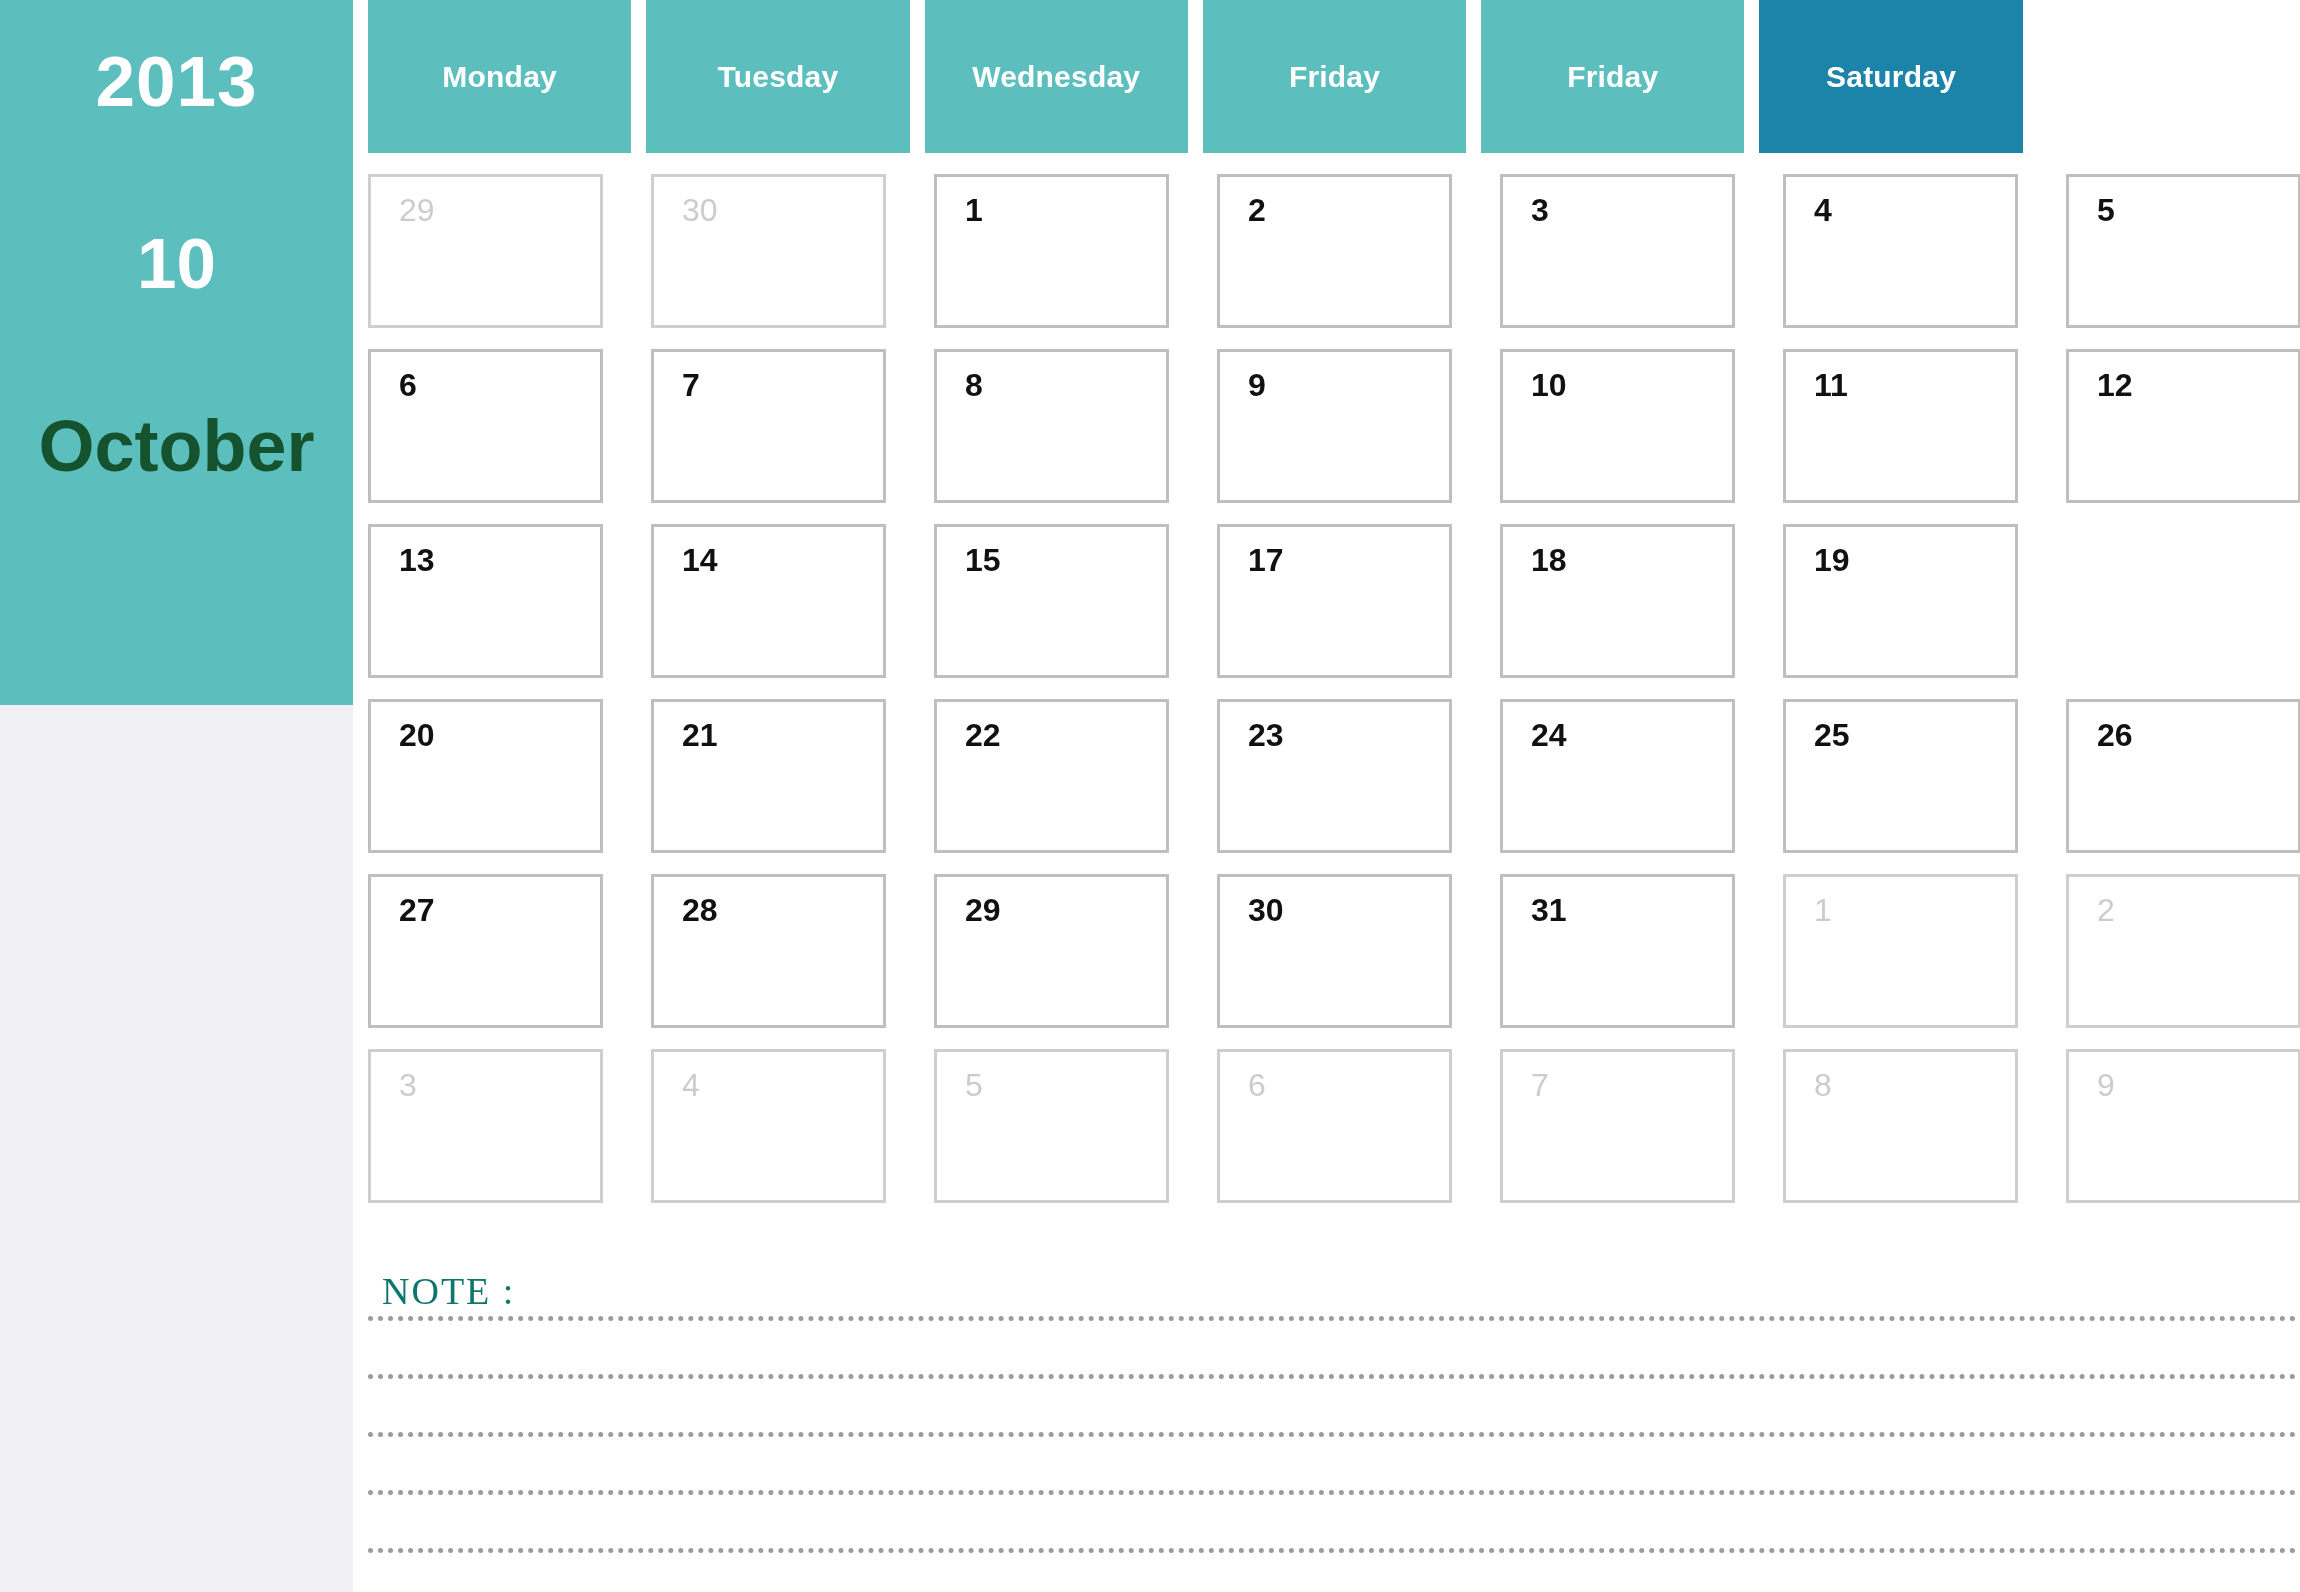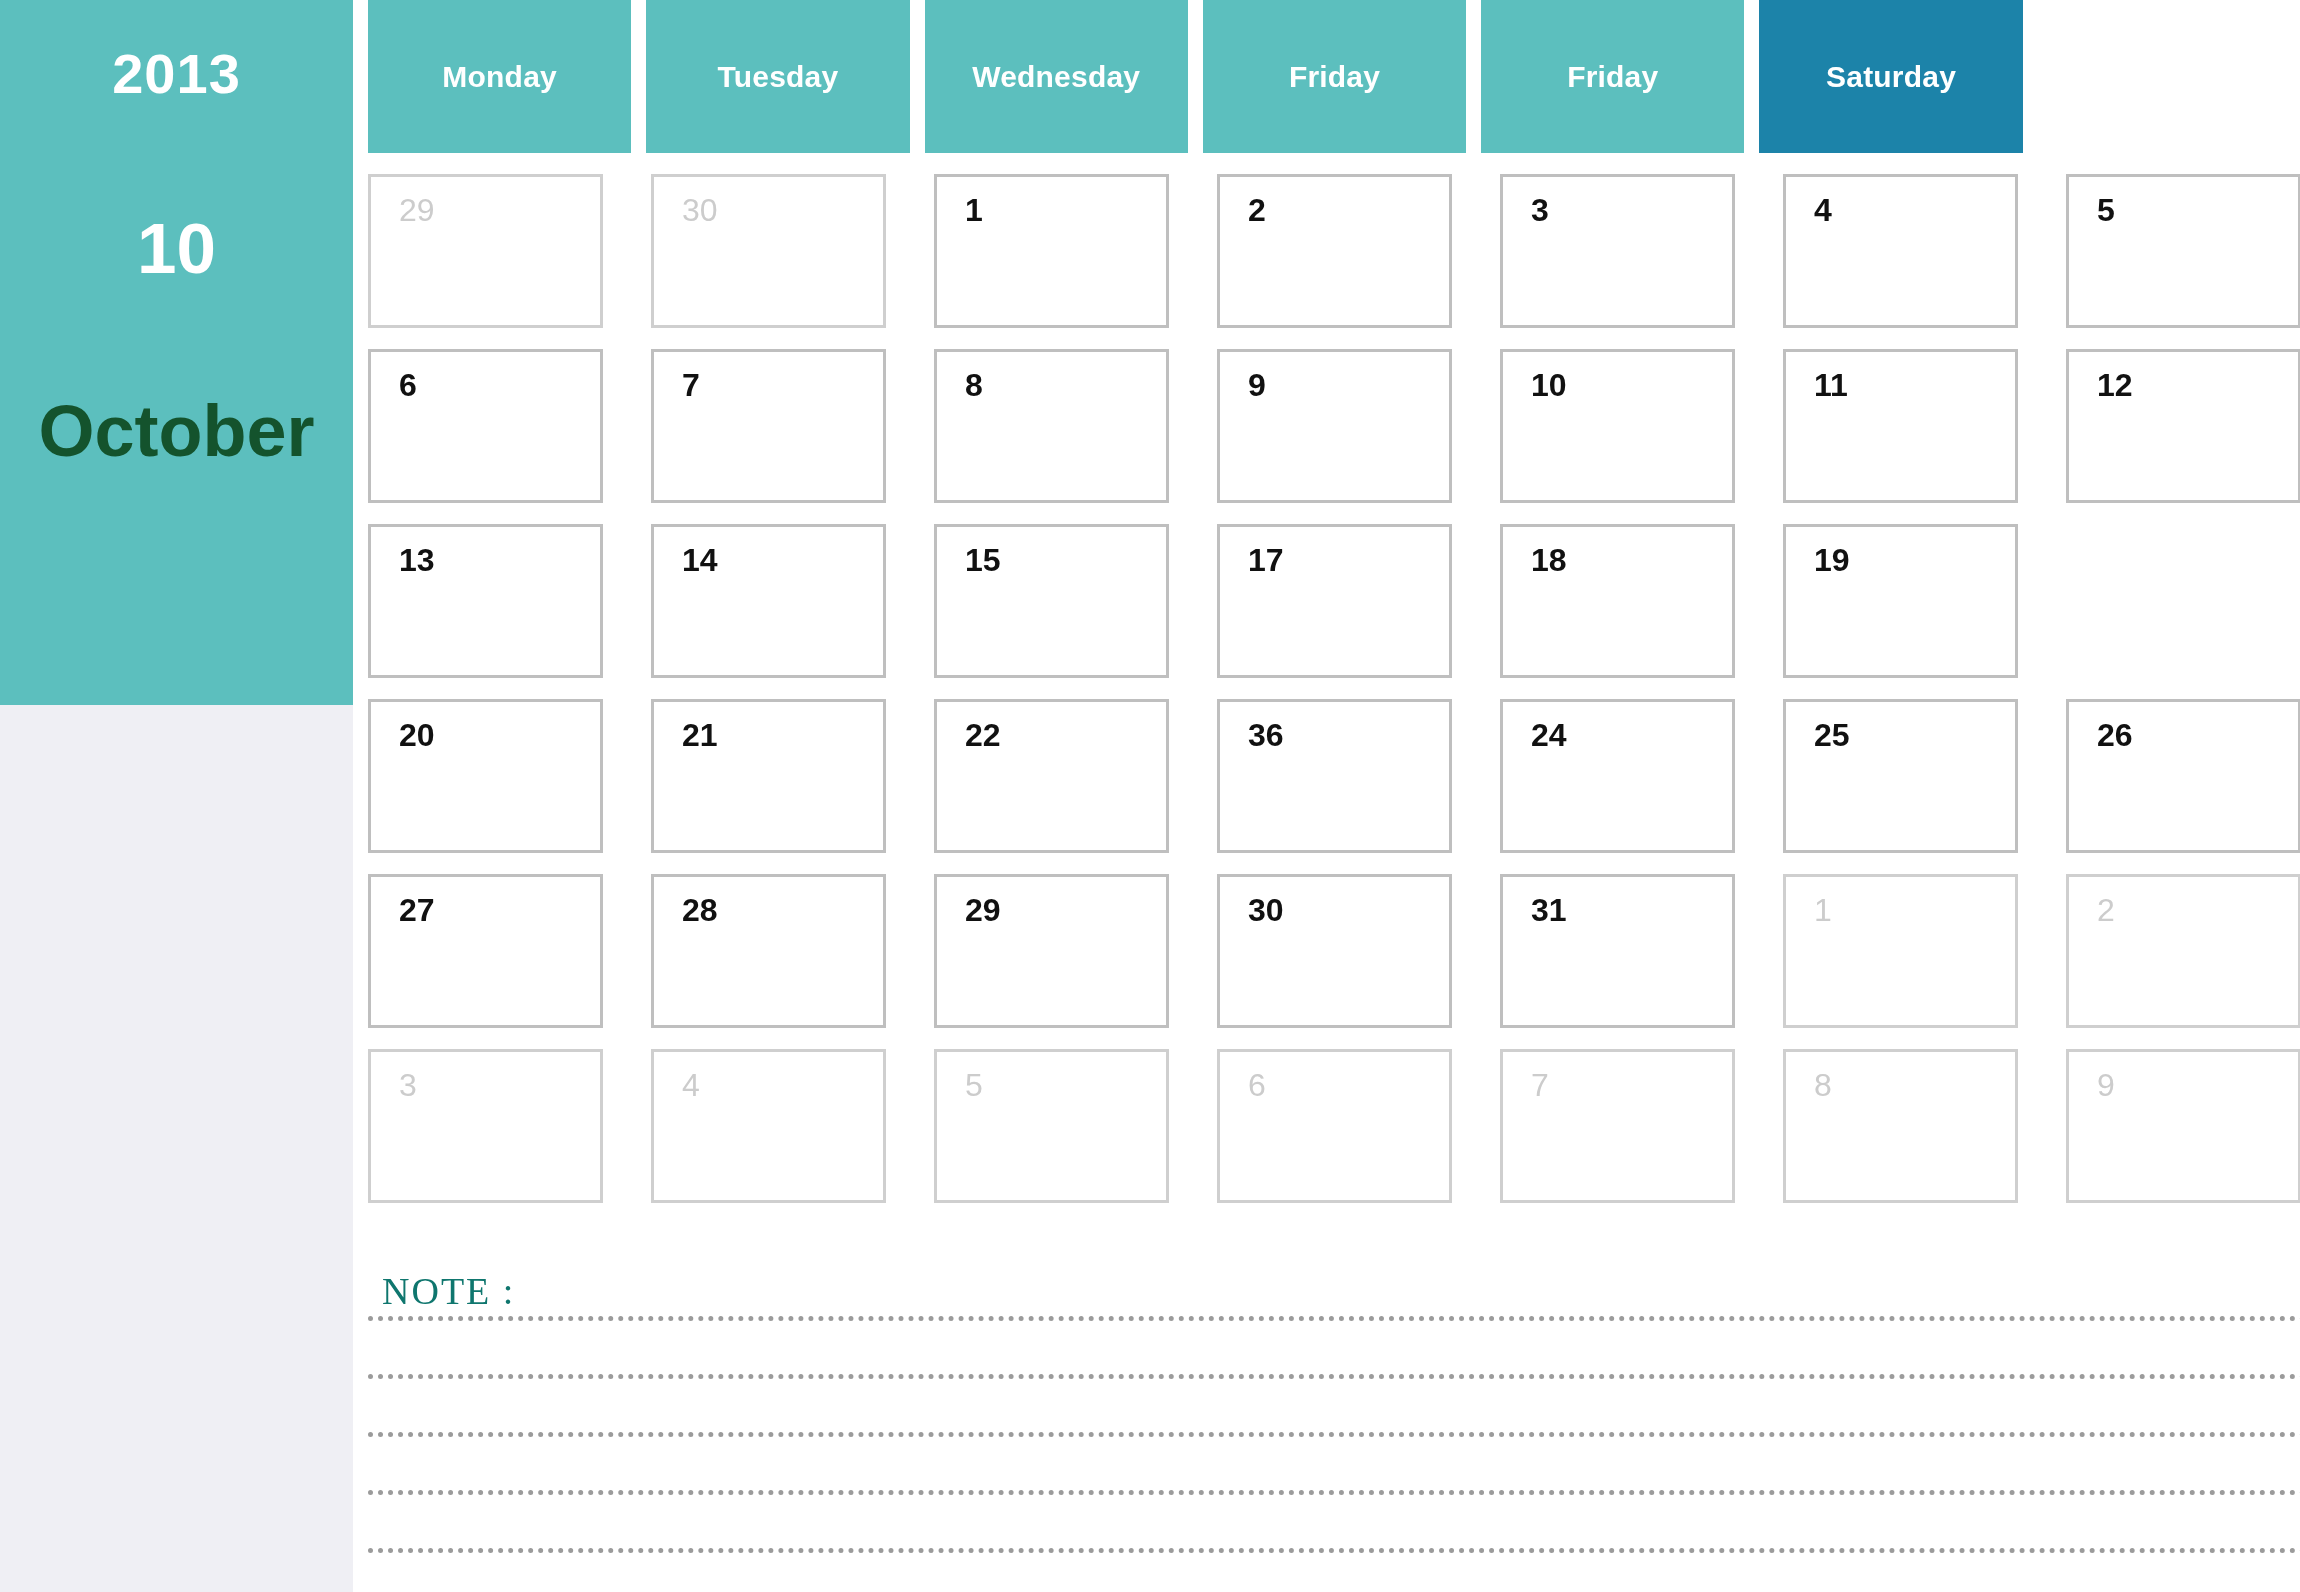--- a/index.html
+++ b/index.html
@@ -37,21 +37,21 @@
     left: 0;
     width: 353px;
     height: 705px;
     background: #5cbfbe;
     box-sizing: border-box;
     padding-top: 26px;
     text-align: center;
   }
   .sidebar-year {
     color: #ffffff;
-    font-size: 56px;
+    font-size: 71px;
     font-weight: bold;
     line-height: 1;
     letter-spacing: 1px;
     margin-top: 20px;
   }
   .sidebar-monthnum {
     color: #ffffff;
     font-size: 71px;
     font-weight: bold;
     line-height: 1;
@@ -249,21 +249,21 @@
           <div class="day-cell">
             <div class="day-num">20</div>
           </div>
           <div class="day-cell">
             <div class="day-num">21</div>
           </div>
           <div class="day-cell">
             <div class="day-num">22</div>
           </div>
           <div class="day-cell">
-            <div class="day-num">36</div>
+            <div class="day-num">23</div>
           </div>
           <div class="day-cell">
             <div class="day-num">24</div>
           </div>
           <div class="day-cell">
             <div class="day-num">25</div>
           </div>
           <div class="day-cell">
             <div class="day-num">26</div>
           </div>

